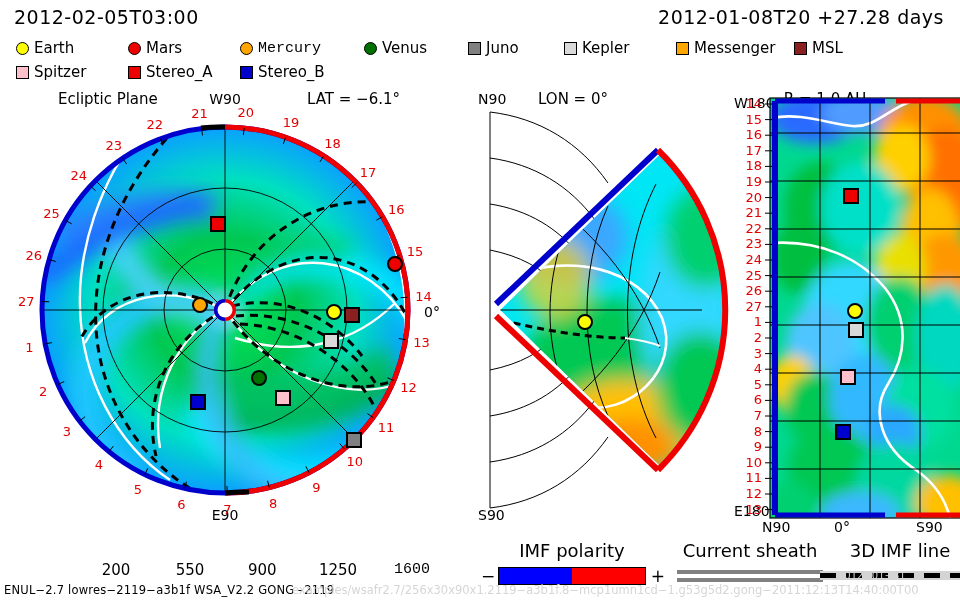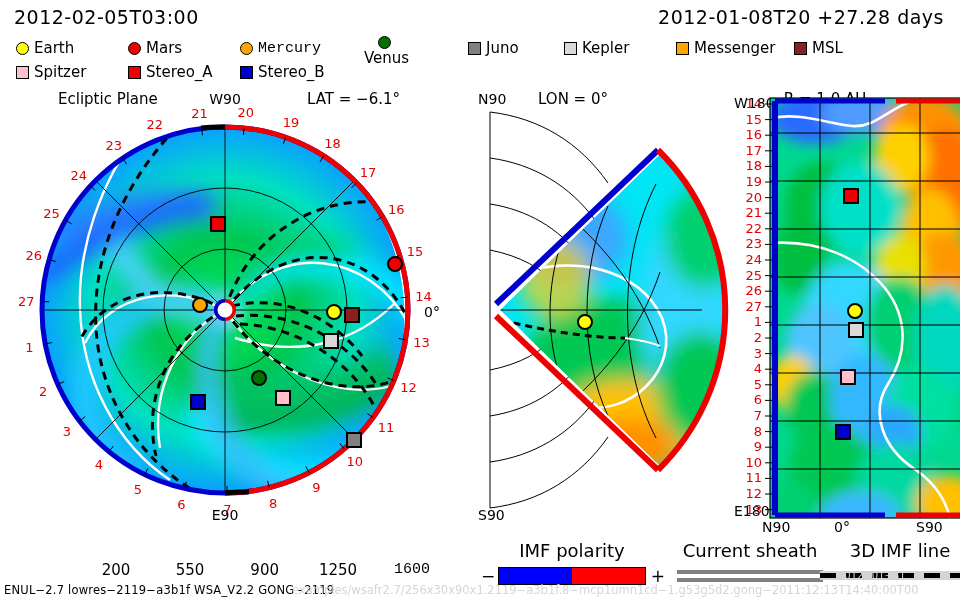--- a/index.html
+++ b/index.html
@@ -49,21 +49,21 @@
         <span>Earth</span>
       </div>
       <div class="lg-item" style="left: 120px;">
         <span class="mk circ" style="background: rgb(238, 0, 0);"></span>
         <span>Mars</span>
       </div>
       <div class="lg-item" style="left: 232px; font-family: Liberation Mono, monospace;">
         <span class="mk circ" style="background: rgb(255, 165, 0);"></span>
         <span>Mercury</span>
       </div>
-      <div class="lg-item" style="left: 356px; flex-direction: column;">
+      <div class="lg-item" style="left: 356px;">
         <span class="mk circ" style="background: rgb(0, 112, 0);"></span>
         <span>Venus</span>
       </div>
       <div class="lg-item" style="left: 460px;">
         <span class="mk" style="background: rgb(128, 128, 128);"></span>
         <span>Juno</span>
       </div>
       <div class="lg-item" style="left: 556px;">
         <span class="mk" style="background: rgb(217, 217, 217);"></span>
         <span>Kepler</span>
@@ -444,21 +444,21 @@
     </g>
 </svg>
 
 <div id="cbar-wrap">
   
   
 </div>
 <div id="cb-ticks">
     <div class="cb-tick" style="left: 94px; width: 44px; text-align: center;">200</div>
     <div class="cb-tick" style="left: 168px; width: 44px; text-align: center;">550</div>
-    <div class="cb-tick" style="left: 235px; width: 44px; text-align: right;">900</div>
+    <div class="cb-tick" style="left: 248px; width: 44px; text-align: left;">900</div>
     <div class="cb-tick" style="left: 316px; width: 44px; text-align: center;">1250</div>
     <div class="cb-tick" style="left: 390px; width: 44px; text-align: center; font-family: Liberation Mono, monospace;">1600</div>
   </div>
 
 <div class="botleg" style="left:472px;width:200px">
   <div class="cap">IMF polarity</div>
   <div id="imf-bar">
     <span id="imf-minus">−</span>
     <div class="neg"></div>
     <div class="pos"></div>

